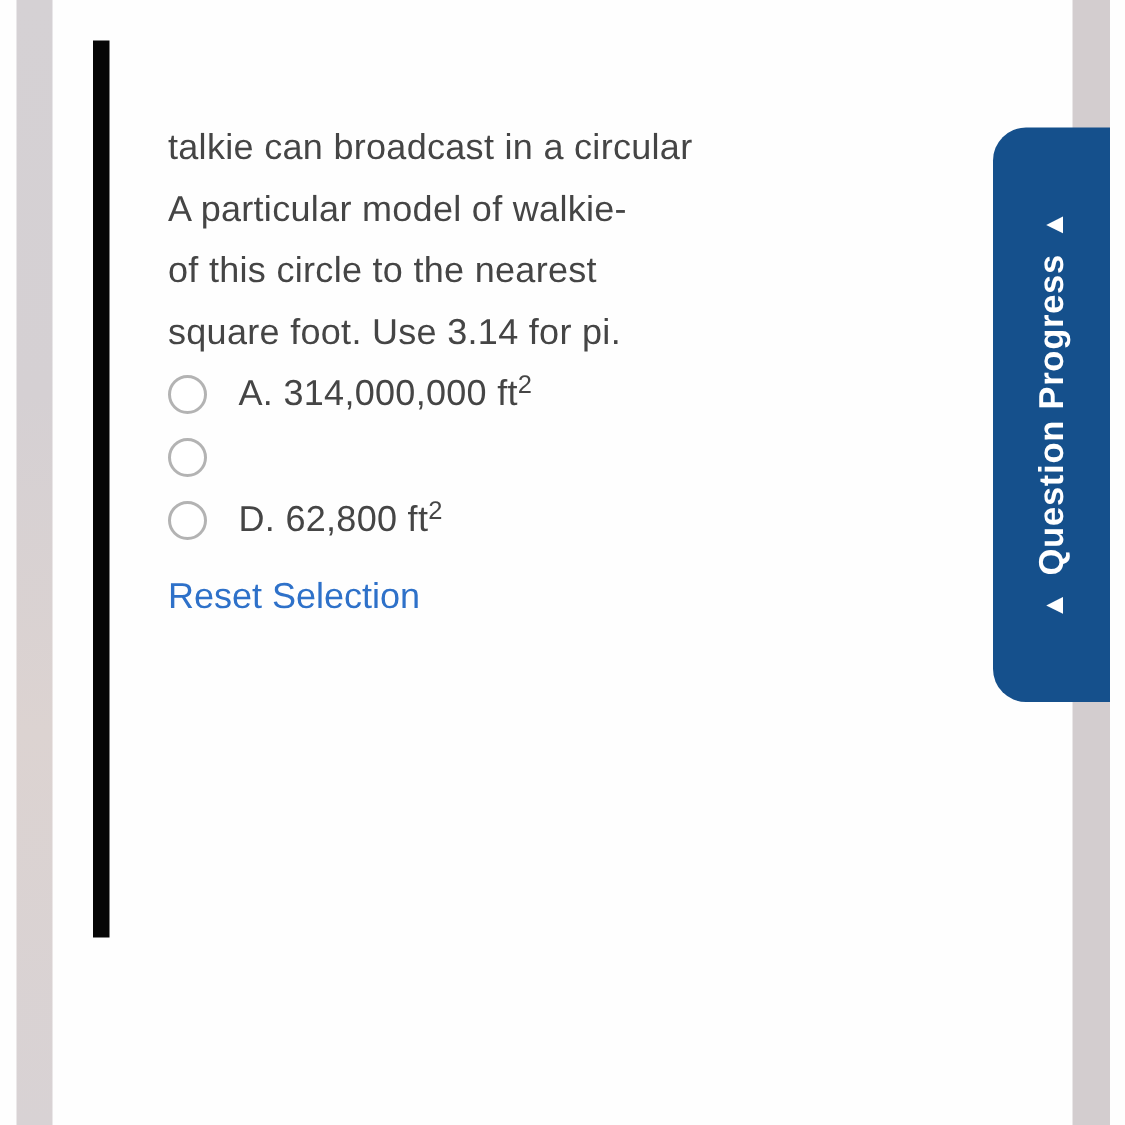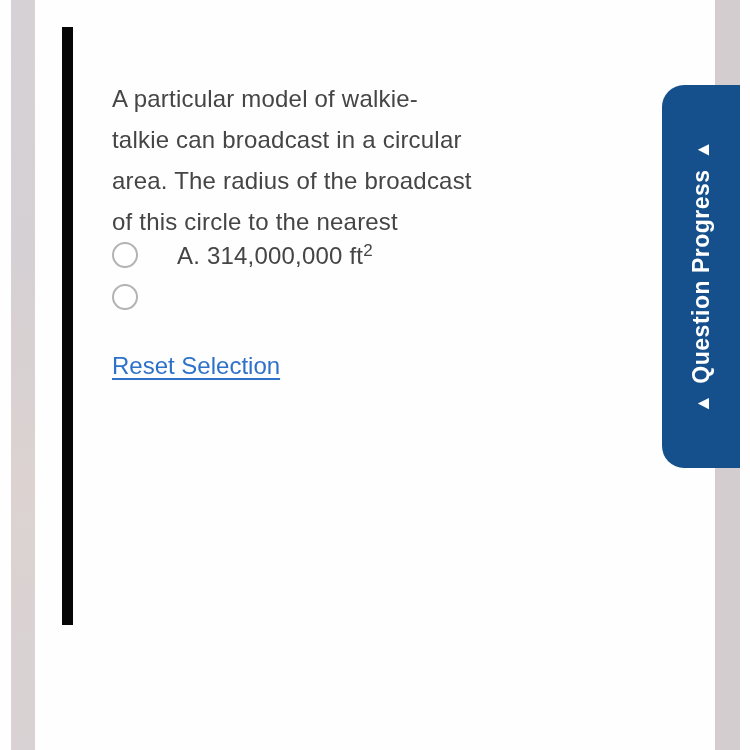--- a/index.html
+++ b/index.html
@@ -25,37 +25,36 @@
   }
   .content {
     position: absolute; left: 112px; top: 78px; width: 490px;
   }
   .q-line {
     font-size: 24px; line-height: 41px; color: #454545;
     letter-spacing: 0.2px; white-space: nowrap;
   }
   .options { margin-top: 0; }
   .option-row {
-    display: flex; align-items: flex-start; height: 42px; cursor: pointer; gap: 18px;
+    display: flex; align-items: center; height: 42px; cursor: pointer;
   }
   .radio {
     width: 26px; height: 26px; box-sizing: border-box;
     border: 2px solid #b3b3b3; border-radius: 50%;
     background: #fff; margin-right: 21px; flex: none;
   }
   .option-text {
     font-size: 24px; color: #454545; letter-spacing: 0.2px; white-space: nowrap;
   }
   .option-text sup {
     font-size: 17px; line-height: 0; vertical-align: 8px;
   }
   .reset-link {
-    display: inline-block; margin-top: 26px;
+    display: inline-block; margin-top: 16px;
     font-size: 24px; color: #2e71c9;
-    text-decoration: underline;
     text-decoration-thickness: 2px;
     text-underline-offset: 4px;
     cursor: pointer; white-space: nowrap;
   }
   .progress-tab {
     position: absolute; left: 662px; top: 85px; width: 78px; height: 383px;
     background: #15508c;
     border-radius: 22px 0 0 22px;
     display: flex; align-items: center; justify-content: center;
     cursor: pointer;
@@ -74,33 +73,37 @@
 </style>
 </head>
 <body>
 
 <div class="strip-left"></div>
 <div class="strip-right"></div>
 <div class="quote-bar"></div>
 
 <div class="content">
   <div class="question">
+    <div class="q-line">talkie can broadcast in a circular</div>
     <div class="q-line">A particular model of walkie-</div>
-    <div class="q-line">talkie can broadcast in a circular</div>
-    <div class="q-line">area. The radius of the broadcast</div>
     <div class="q-line">of this circle to the nearest</div>
+    <div class="q-line">square foot. Use 3.14 for pi.</div>
   </div>
 
   <div class="options">
     <div class="option-row">
       <span class="radio"></span>
       <span class="option-text"><span>A. 314,000,000 ft</span><sup>2</sup></span>
     </div>
     <div class="option-row">
       <span class="radio"></span>
+    </div>
+    <div class="option-row">
+      <span class="radio"></span>
+      <span class="option-text"><span>D. 62,800 ft</span><sup>2</sup></span>
     </div>
   </div>
 
   <a class="reset-link">Reset Selection</a>
 </div>
 
 <div class="progress-tab">
   <span class="tab-text">
     <span class="tab-arrow first">▲</span><span>Question Progress</span><span class="tab-arrow last">▲</span>
   </span>

